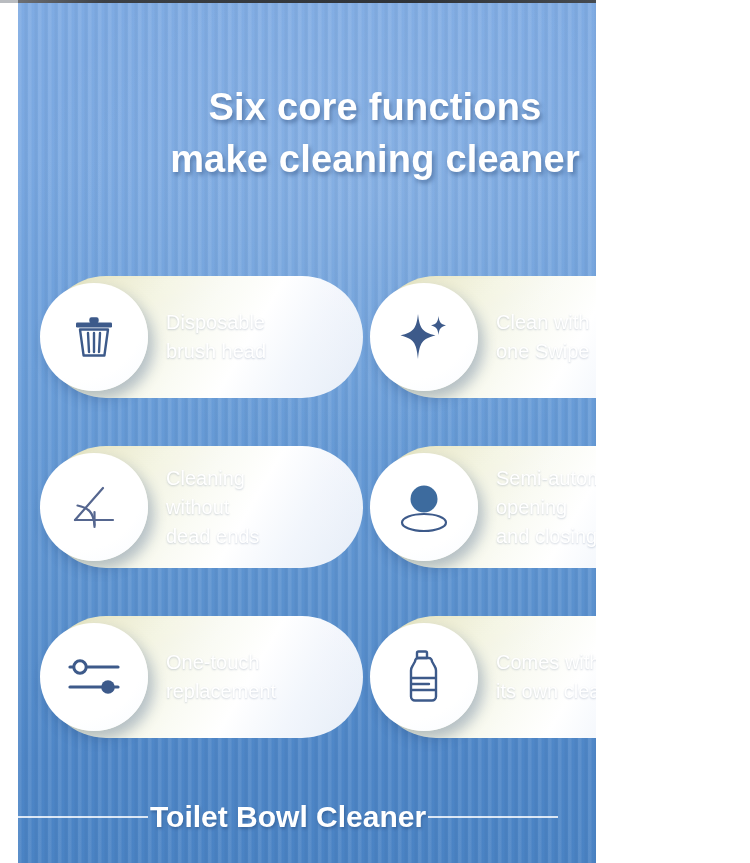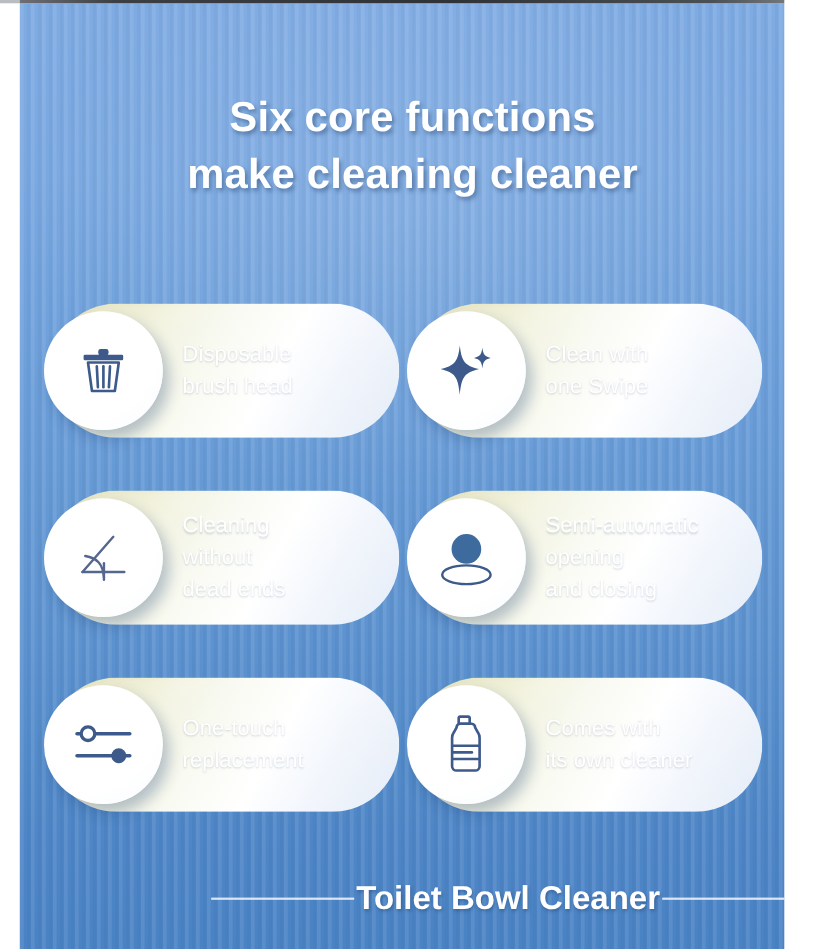--- a/index.html
+++ b/index.html
@@ -10,21 +10,21 @@
   body {
     width: 750px;
     height: 863px;
     overflow: hidden;
     font-family: "Liberation Sans", sans-serif;
   }
 
   
   .poster {
     position: relative;
-    width: 713px;
+    width: 596px;
     height: 863px;
     background: #ffffff;
     overflow: hidden;
   }
 
   
   .panel {
     position: absolute;
     left: 18px;
     top: 3px;
@@ -179,21 +179,21 @@
   }
 
   
   .footer {
     position: absolute;
     left: 0;
     top: 795px;
     width: 714px;
     display: flex;
     align-items: center;
-    justify-content: flex-end;
+    justify-content: flex-start;
     gap: 0px;
   }
   .footer-rule {
     height: 2px;
     width: 130px;
     background: rgba(255,255,255,0.80);
   }
   .footer-title {
     color: #ffffff;
     font-size: 30px;

